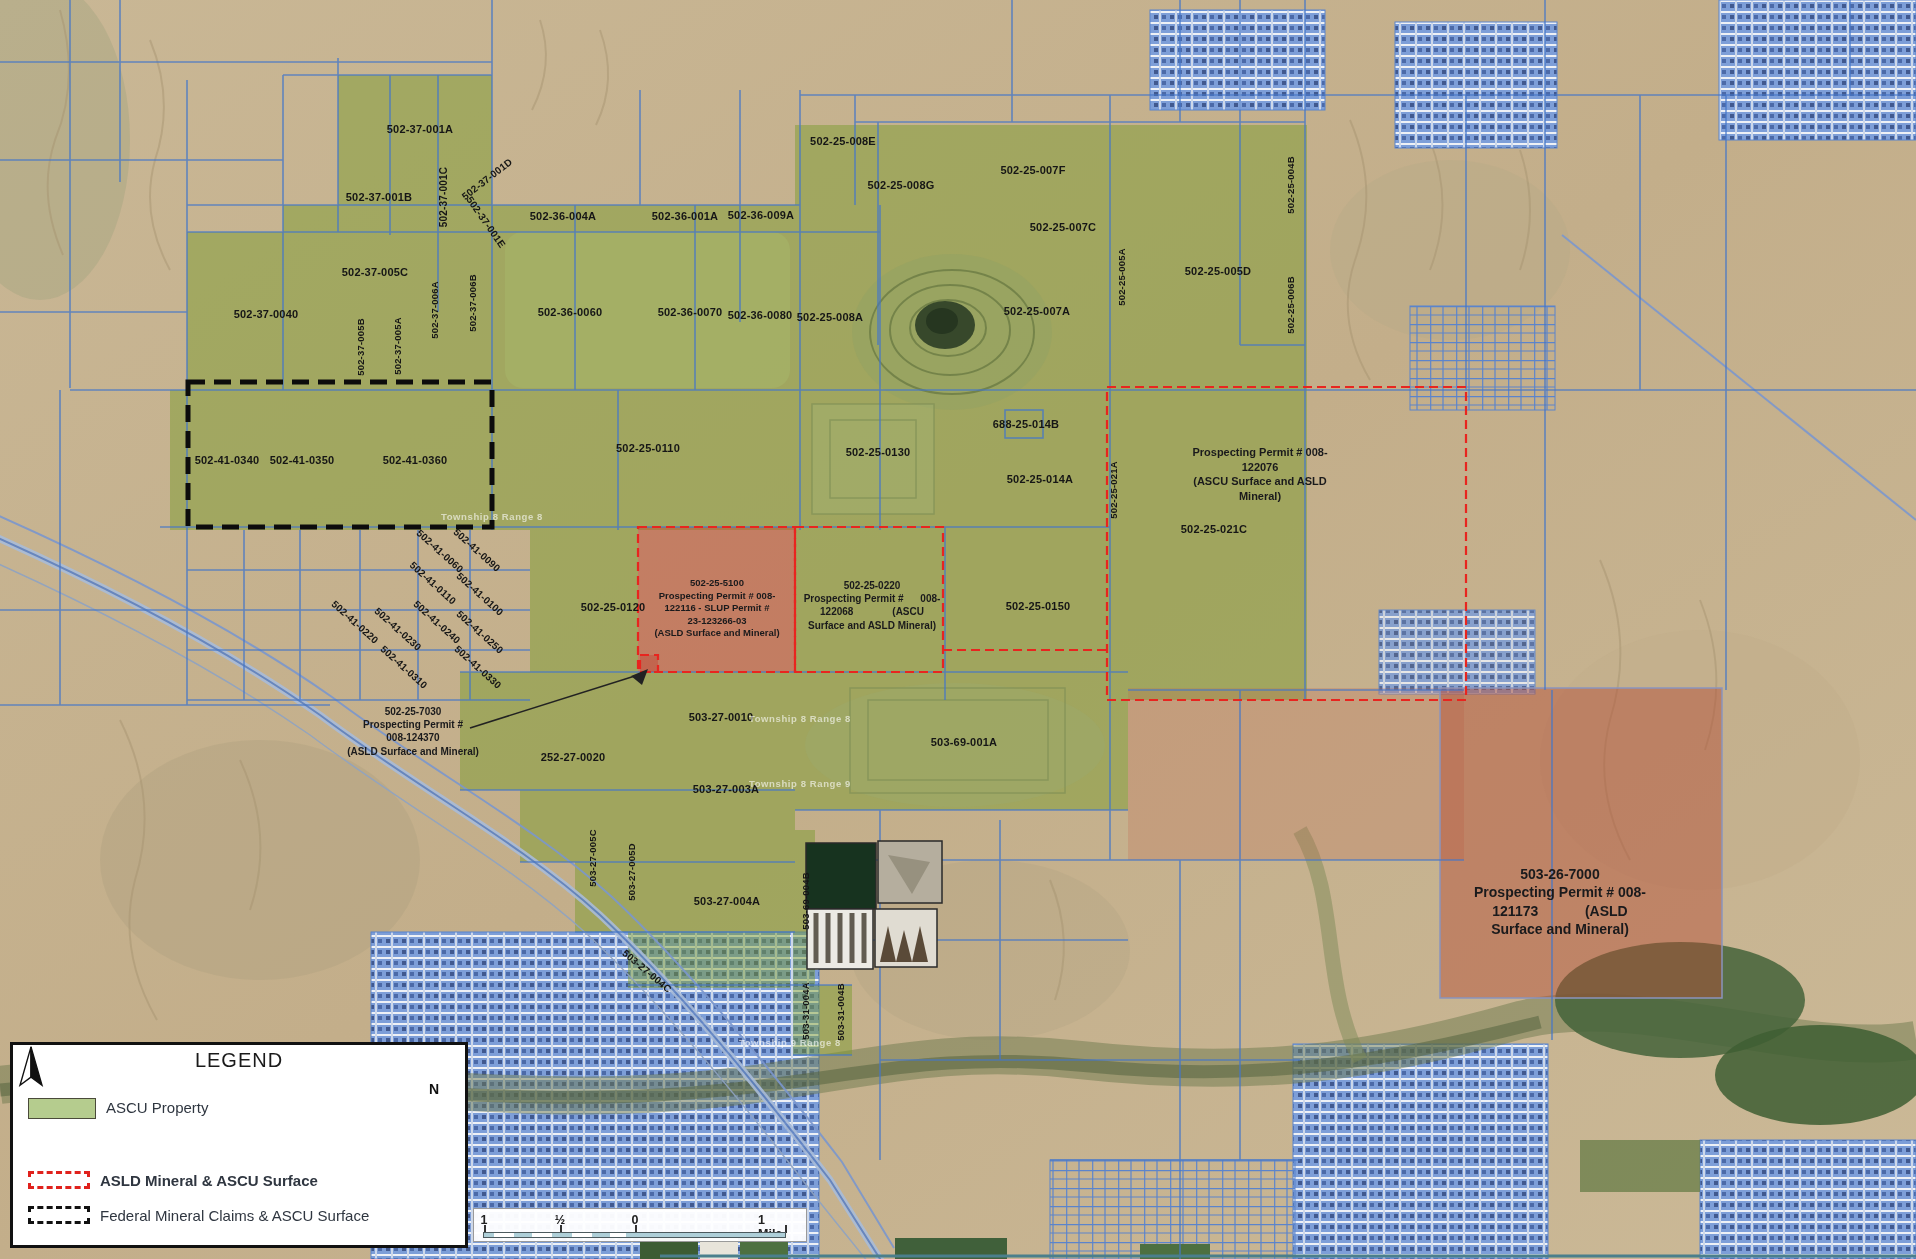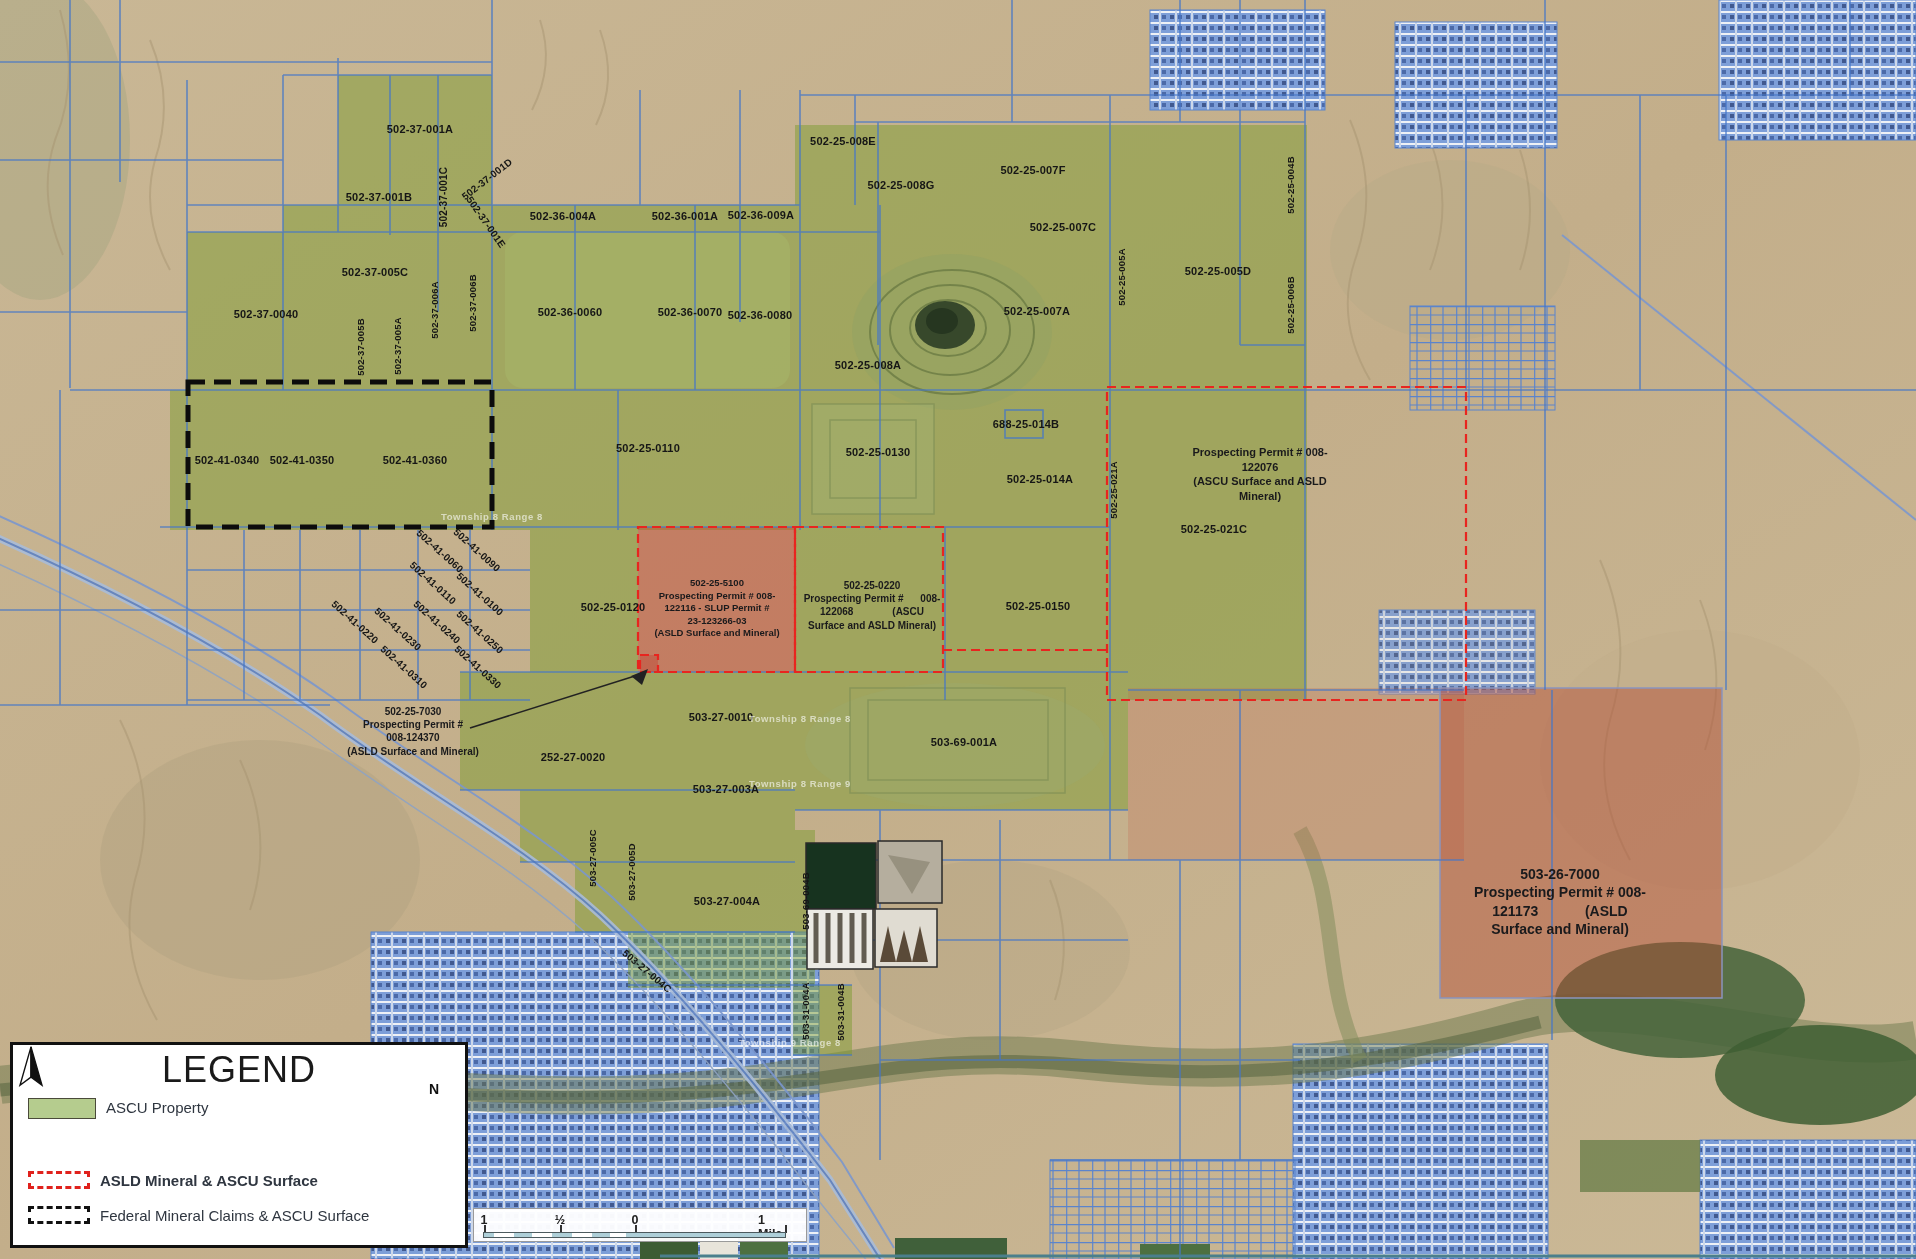--- a/index.html
+++ b/index.html
@@ -9,21 +9,21 @@
   #labels-layer{position:absolute;left:0;top:0;width:100%;height:100%;pointer-events:none;}
   .plabel{position:absolute;font-weight:700;font-size:11px;color:#161616;white-space:nowrap;
           transform:translate(-50%,-50%);letter-spacing:.2px;}
   .annot{position:absolute;font-weight:700;font-size:10.5px;color:#1a1a1c;text-align:center;
          white-space:pre-wrap;line-height:1.32;transform:translate(-50%,-50%);}
   .wmark{position:absolute;font-weight:700;font-size:9.5px;color:#fff;opacity:.6;letter-spacing:.6px;
          transform:translate(-50%,-50%);white-space:nowrap;}
   
   .legend{position:absolute;left:10px;top:1042px;width:458px;height:206px;background:#fff;
           border:3px solid #111;box-sizing:border-box;}
-  .legend-title{position:absolute;left:0;top:4px;width:100%;text-align:center;font-size:36px;
+  .legend-title{position:absolute;left:0;top:4px;width:100%;text-align:center;font-size:20px;
                 letter-spacing:1px;color:#1a1a1a;}
   .north{position:absolute;right:22px;top:4px;width:36px;height:44px;}
   .north-label{position:absolute;right:26px;top:36px;font-size:14px;font-weight:700;color:#111;}
   .lrow{position:absolute;left:15px;display:flex;align-items:flex-start;}
   .sw{width:68px;height:21px;flex:0 0 auto;margin-right:10px;box-sizing:border-box;}
   .sw-green{background:#b5cc8e;border:1.5px solid #4a4a3a;}
   .sw-pink{background:#d5939a;border:1.5px solid #4a3a3a;}
   .sw-red-dashed{background:transparent;border:3px dashed #e0211c;height:18px;width:62px;}
   .sw-black-dashed{background:transparent;border:3px dashed #111;height:18px;width:62px;}
   .ltext{font-size:15px;line-height:1.35;color:#2f3640;width:345px;}
@@ -222,21 +222,21 @@
       <span class="plabel" style="left: 760px; top: 315px; transform: translate(-50%, -50%) rotate(0deg);">502-36-0080</span>
       <span class="plabel" style="left: 843px; top: 141px; transform: translate(-50%, -50%) rotate(0deg);">502-25-008E</span>
       <span class="plabel" style="left: 901px; top: 185px; transform: translate(-50%, -50%) rotate(0deg);">502-25-008G</span>
       <span class="plabel" style="left: 1033px; top: 170px; transform: translate(-50%, -50%) rotate(0deg);">502-25-007F</span>
       <span class="plabel" style="left: 1063px; top: 227px; transform: translate(-50%, -50%) rotate(0deg);">502-25-007C</span>
       <span class="plabel" style="left: 1121px; top: 277px; font-size: 9.5px; transform: translate(-50%, -50%) rotate(-90deg);">502-25-005A</span>
       <span class="plabel" style="left: 1290px; top: 185px; font-size: 9.5px; transform: translate(-50%, -50%) rotate(-90deg);">502-25-004B</span>
       <span class="plabel" style="left: 1218px; top: 271px; transform: translate(-50%, -50%) rotate(0deg);">502-25-005D</span>
       <span class="plabel" style="left: 1290px; top: 305px; font-size: 9.5px; transform: translate(-50%, -50%) rotate(-90deg);">502-25-006B</span>
       <span class="plabel" style="left: 1037px; top: 311px; transform: translate(-50%, -50%) rotate(0deg);">502-25-007A</span>
-      <span class="plabel" style="left: 868px; top: 317px; transform: translate(-50%, -50%) rotate(0deg); margin-top: 48px;">502-25-008A</span>
+      <span class="plabel" style="left: 830px; top: 317px; transform: translate(-50%, -50%) rotate(0deg);">502-25-008A</span>
       <span class="plabel" style="left: 266px; top: 314px; transform: translate(-50%, -50%) rotate(0deg);">502-37-0040</span>
       <span class="plabel" style="left: 360px; top: 347px; font-size: 9.5px; transform: translate(-50%, -50%) rotate(-90deg);">502-37-005B</span>
       <span class="plabel" style="left: 397px; top: 346px; font-size: 9.5px; transform: translate(-50%, -50%) rotate(-90deg);">502-37-005A</span>
       <span class="plabel" style="left: 434px; top: 310px; font-size: 9.5px; transform: translate(-50%, -50%) rotate(-90deg);">502-37-006A</span>
       <span class="plabel" style="left: 472px; top: 303px; font-size: 9.5px; transform: translate(-50%, -50%) rotate(-90deg);">502-37-006B</span>
       <span class="plabel" style="left: 227px; top: 460px; transform: translate(-50%, -50%) rotate(0deg);">502-41-0340</span>
       <span class="plabel" style="left: 302px; top: 460px; transform: translate(-50%, -50%) rotate(0deg);">502-41-0350</span>
       <span class="plabel" style="left: 415px; top: 460px; transform: translate(-50%, -50%) rotate(0deg);">502-41-0360</span>
       <span class="plabel" style="left: 648px; top: 448px; transform: translate(-50%, -50%) rotate(0deg);">502-25-0110</span>
       <span class="plabel" style="left: 878px; top: 452px; transform: translate(-50%, -50%) rotate(0deg);">502-25-0130</span>

